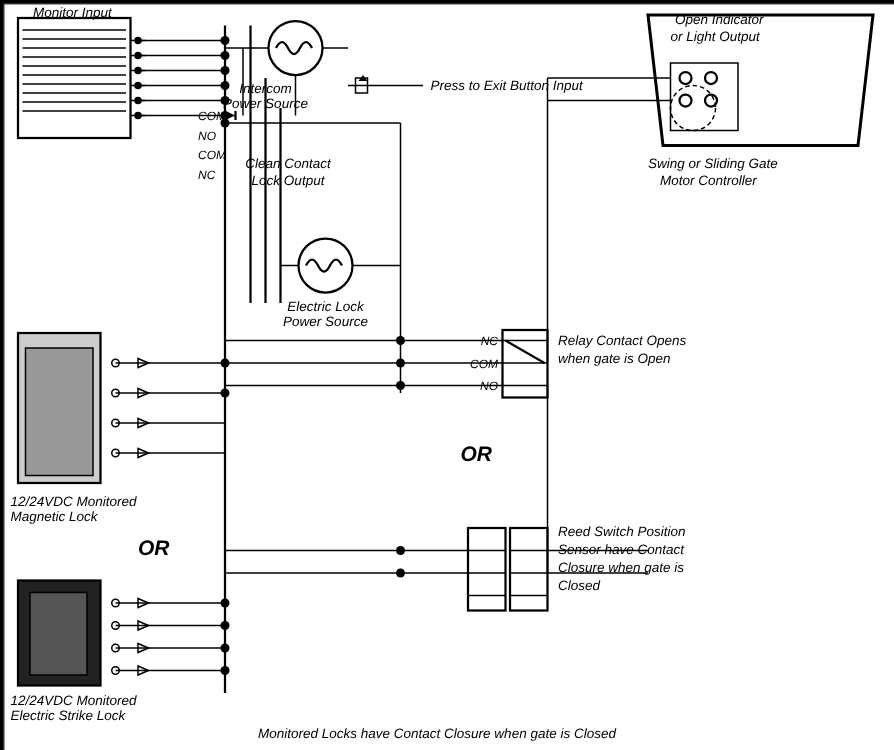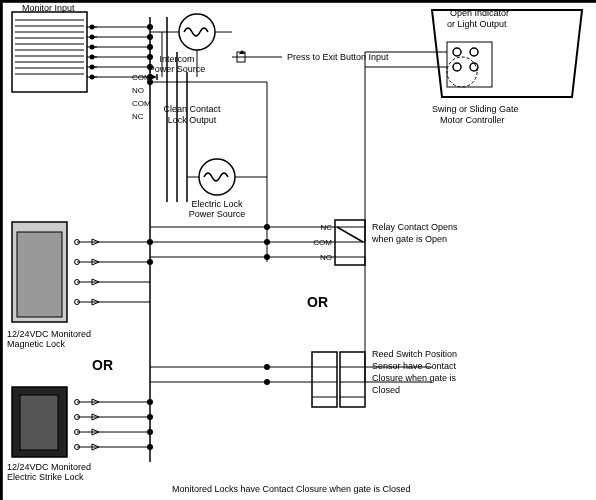--- a/index.html
+++ b/index.html
@@ -10,20 +10,21 @@
       font-family: Arial, sans-serif;
       font-size: 10px;
       overflow: hidden;
       position: relative;
     }
     .diagram-container {
       width: 596px;
       height: 500px;
       position: relative;
       border: 2px solid #000;
+      font-style: italic;
     }
     svg {
       position: absolute;
       top: 0; left: 0;
       width: 596px;
       height: 500px;
     }
   </style>
 </head>
 <body>

